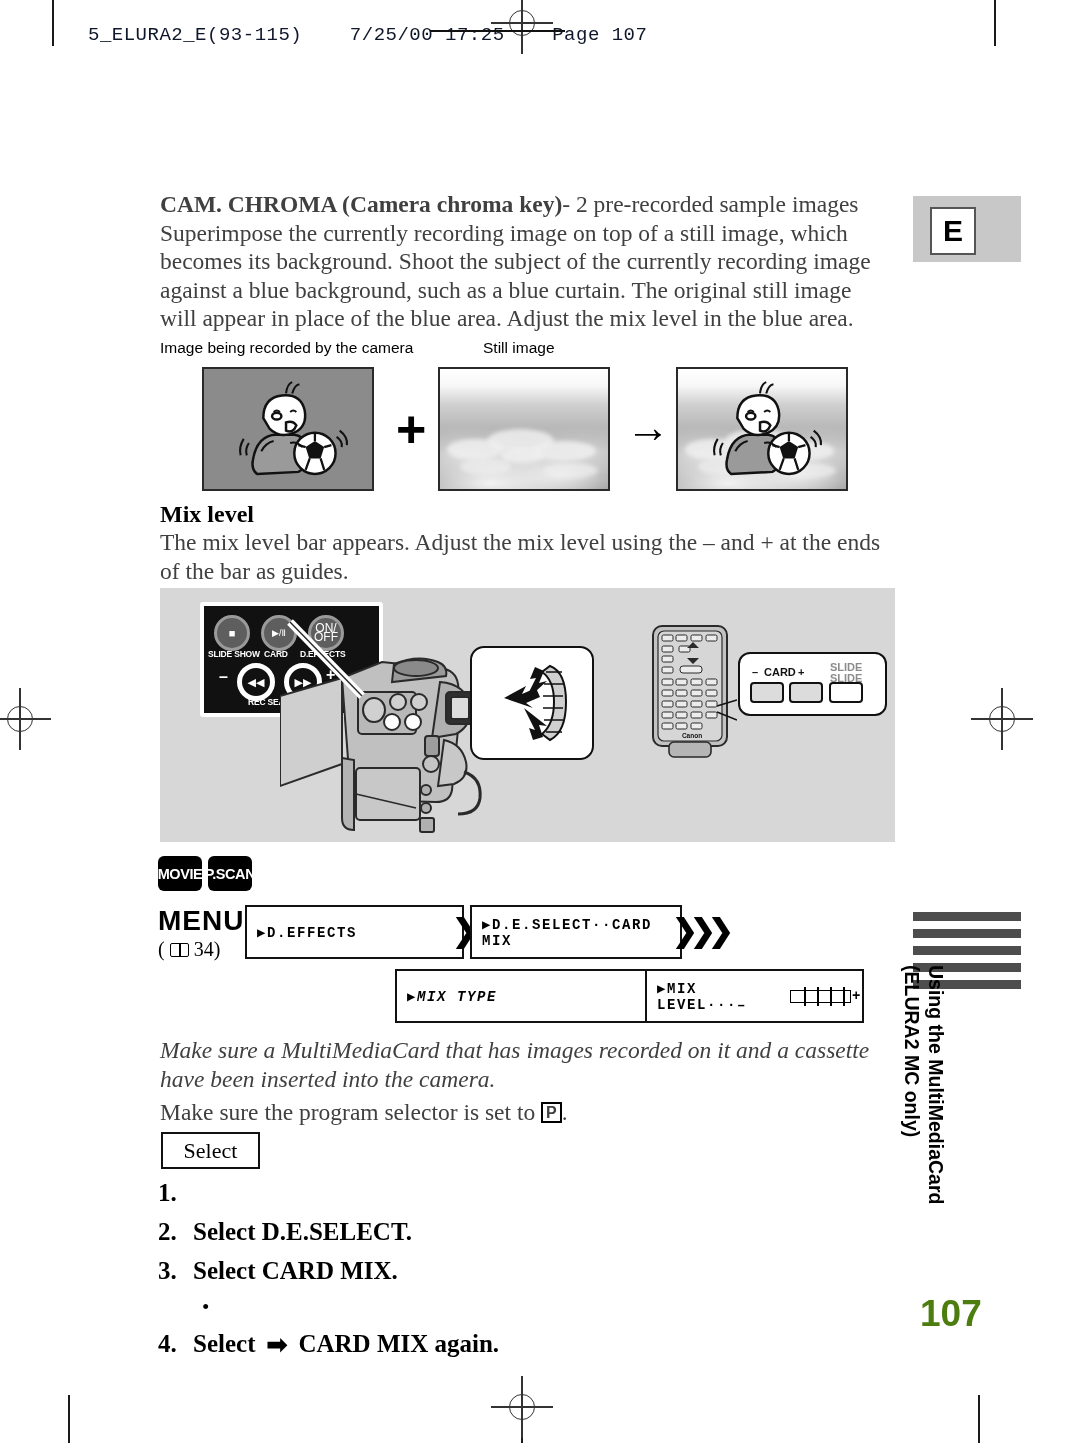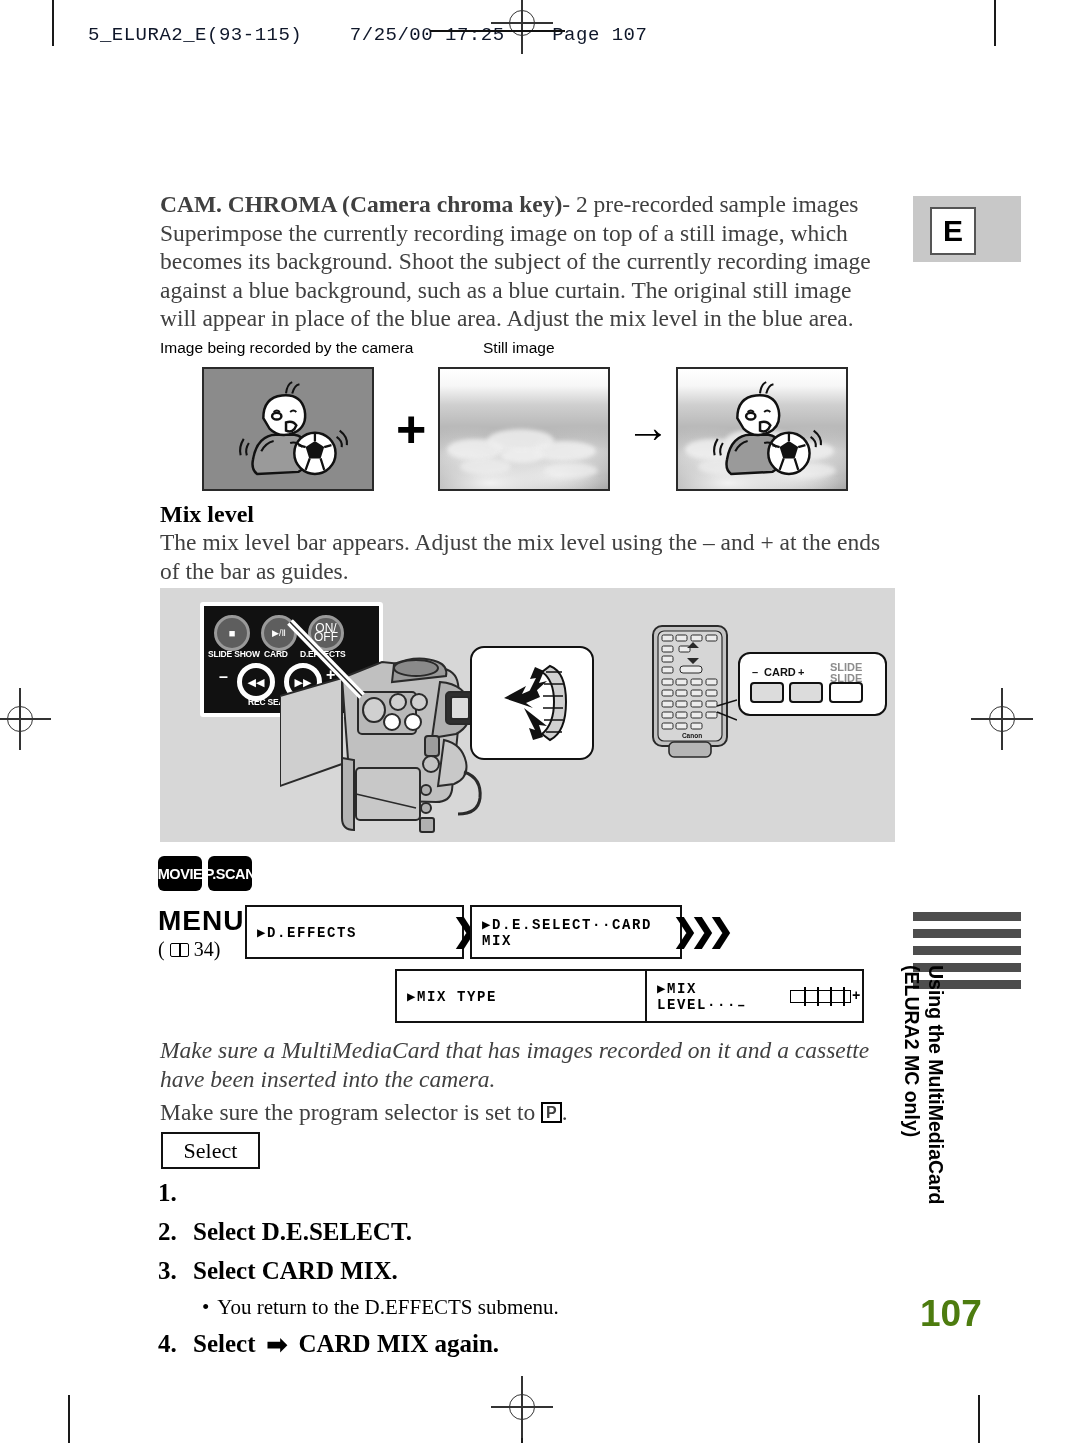--- a/index.html
+++ b/index.html
@@ -156,21 +156,21 @@
 
   
   .mbox{
     position:absolute;background:#fff;border:2px solid #111;
     font-family:"Liberation Mono", monospace;font-weight:bold;
     font-size:14px;letter-spacing:1.6px;color:#000;
     display:flex;align-items:center;padding-left:10px;
   }
   .m1{left:245px;top:905px;width:205px;height:50px;}
   .m2{left:470px;top:905px;width:198px;height:50px;}
-  .m3{left:395px;top:969px;width:255px;height:50px;}
+  .m3{left:395px;top:969px;width:255px;height:50px;font-style:italic;}
   .m4{left:645px;top:969px;width:205px;height:50px;}
   .chev{
     position:absolute;font-family:"Liberation Sans", sans-serif;
     color:#000;font-weight:bold;line-height:1;
   }
   .c1{left:452px;top:915px;font-size:31px;}
   .c2{left:672px;top:915px;font-size:31px;letter-spacing:-8px;}
   .c3{left:653px;top:979px;font-size:31px;letter-spacing:-8px;}
 
   
@@ -517,21 +517,20 @@
   <div class="step">
     <span class="num">2.</span>
     <span>Select D.E.SELECT.</span>
   </div>
   <div class="step">
     <span class="num">3.</span>
     <span>Select CARD MIX.</span>
   </div>
   <div class="substep">
     <span>•</span>
-    <span>You return to the D.EFFECTS submenu.</span>
   </div>
   <div class="step">
     <span class="num">4.</span>
     <span>Select </span>
       <span class="arrow-inline">➡</span>
       <span>CARD MIX again.</span>
   </div>
 </div>
 
 <div class="tabbars">

